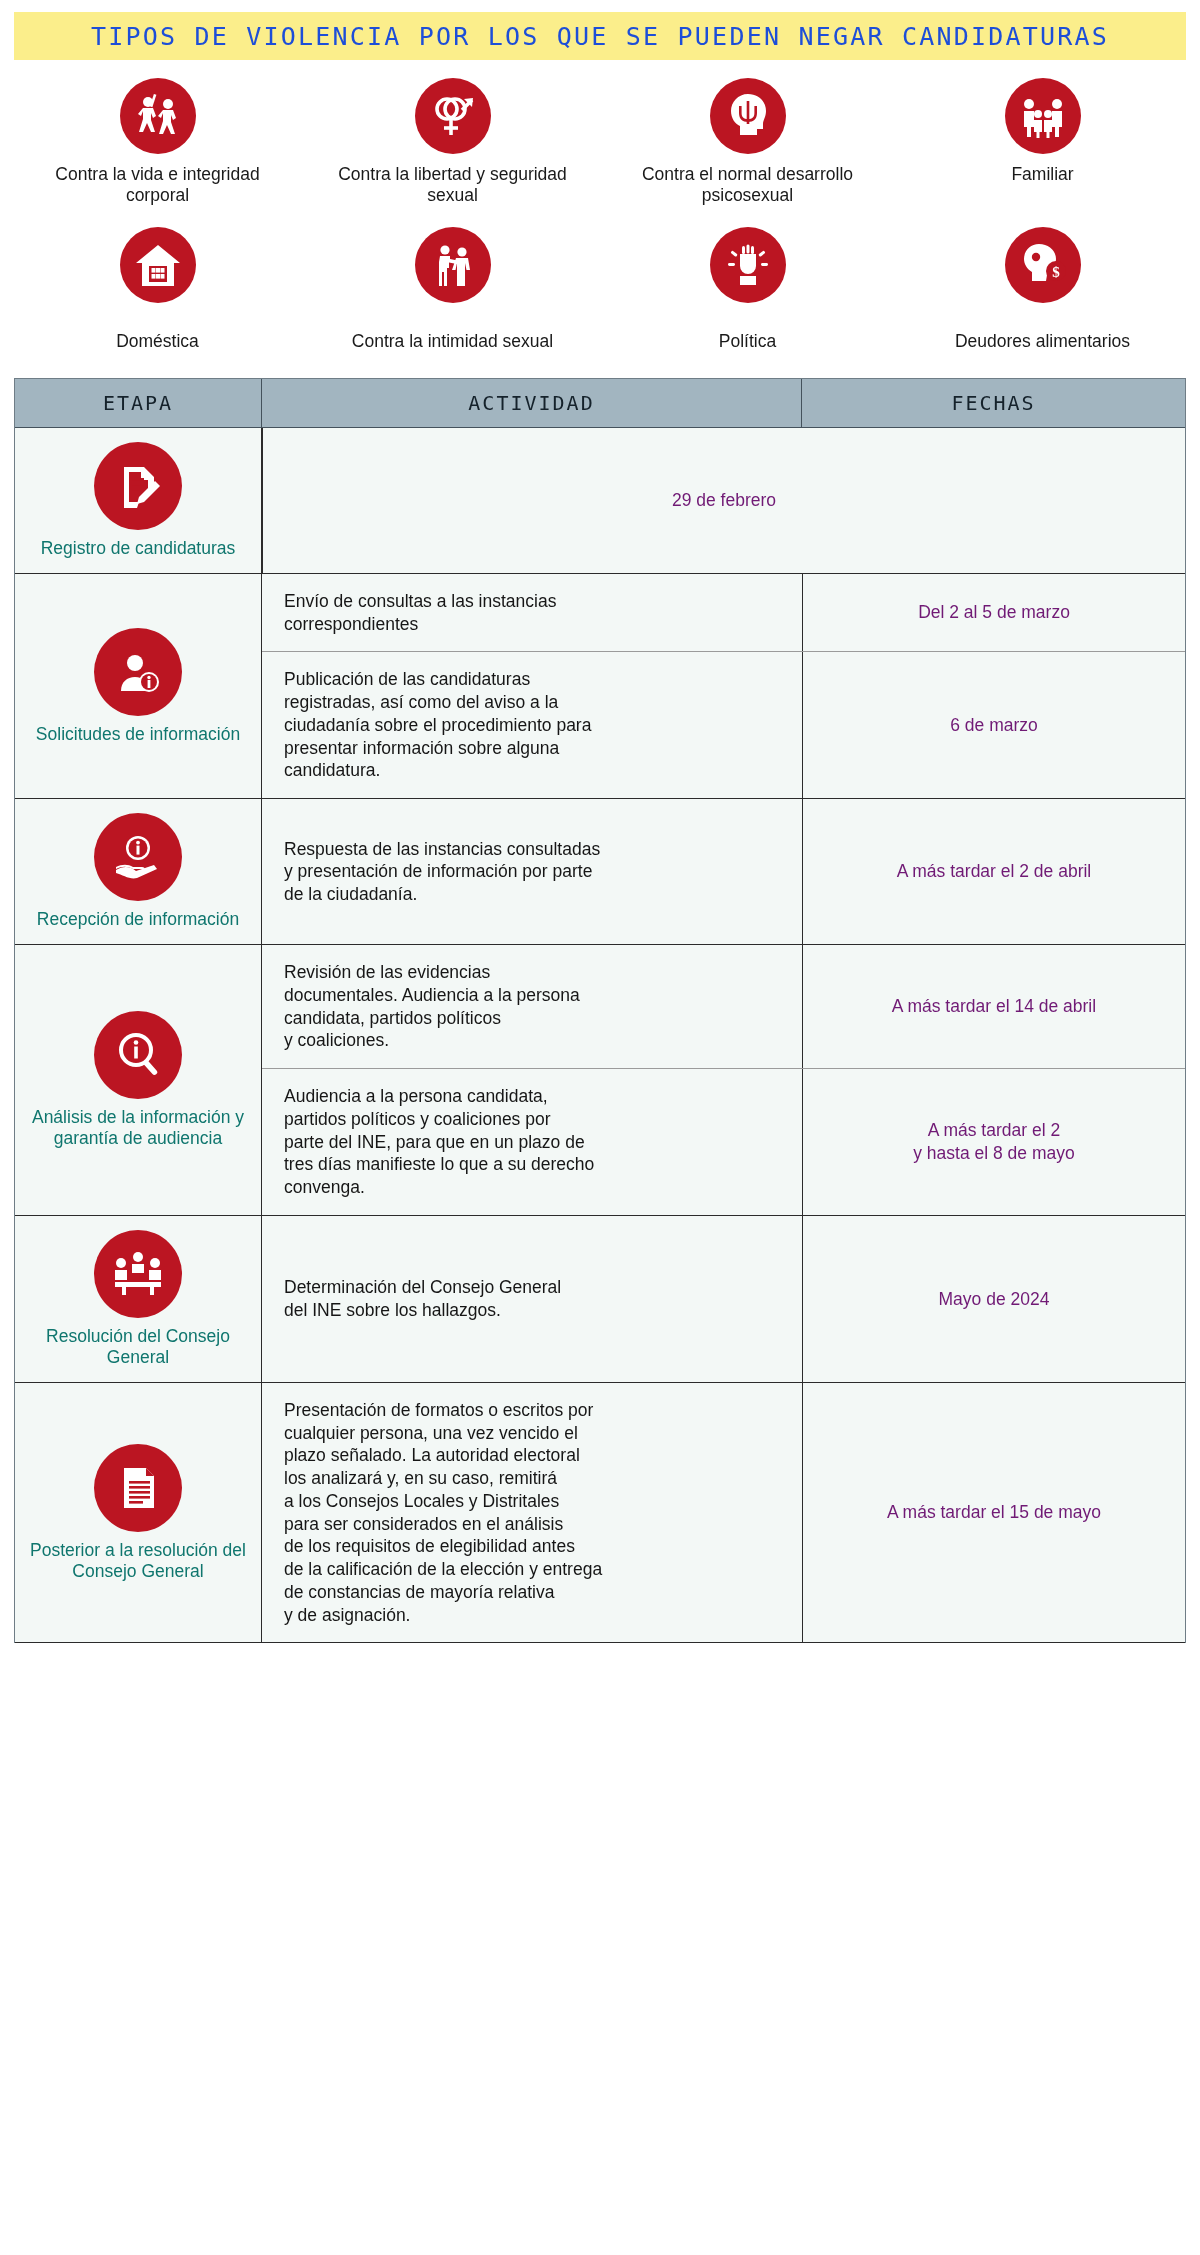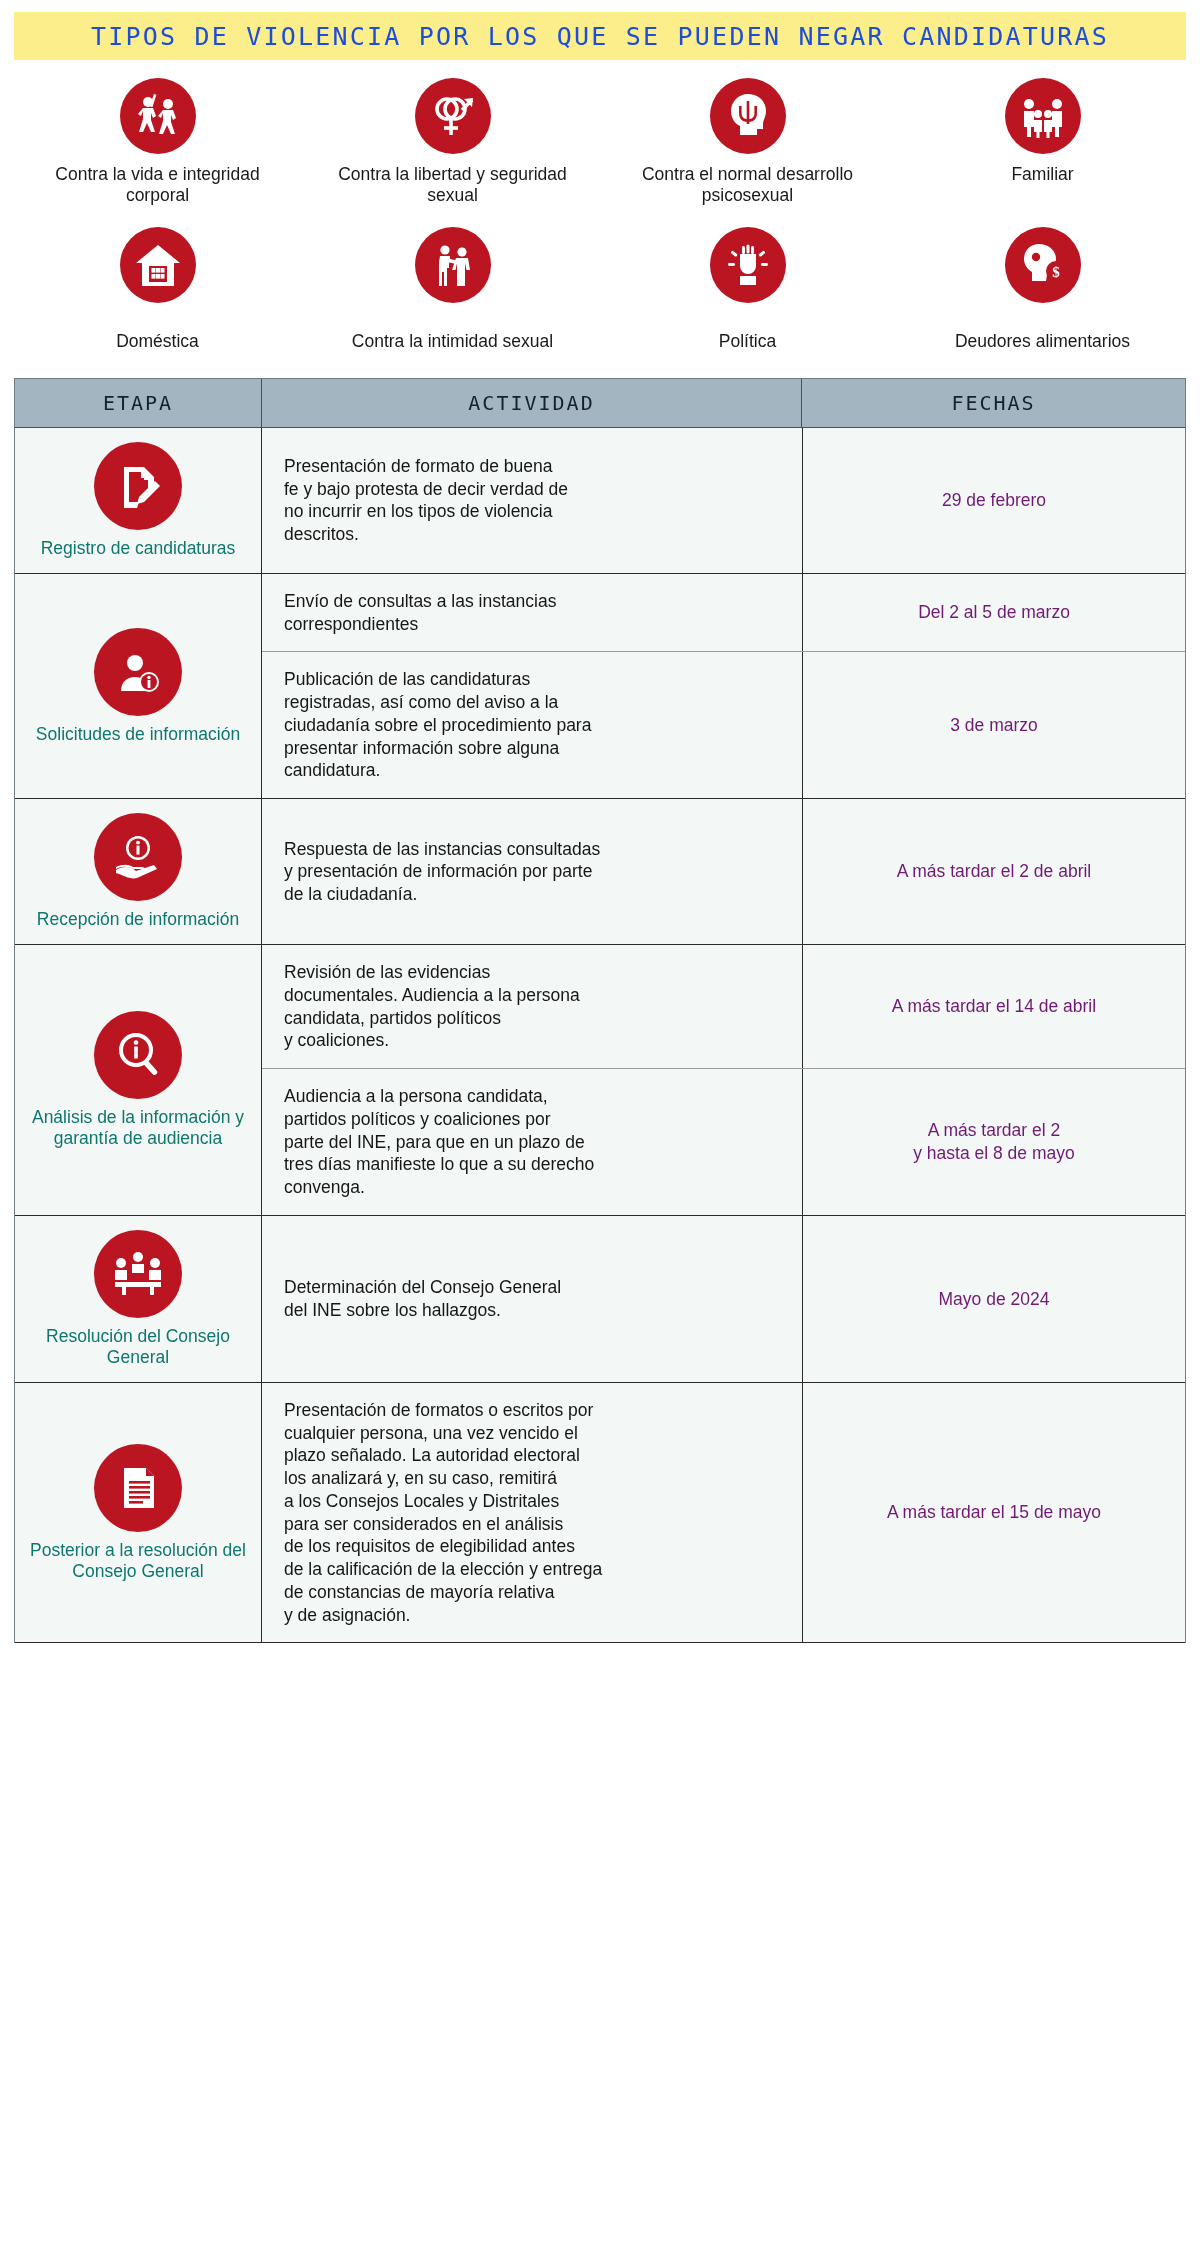--- a/index.html
+++ b/index.html
@@ -346,26 +346,20 @@
             </g>
             <g fill="#ffffff">
               <path d="M45 23l5 5-16 16-7 2 2-7z"></path>
             </g>
           </svg>
         </div>
         <div class="stage-label">Registro de candidaturas</div>
       </div>
       <div class="rightpane">
         <div class="subrow">
-          <div class="cell-act">
-            <span class="act-text">Presentación de formato de buena
-fe y bajo protesta de decir verdad de
-no incurrir en los tipos de violencia
-descritos.</span>
-          </div>
           <div class="cell-fecha">
             <span class="fecha-text">29 de febrero</span>
           </div>
         </div>
       </div>
     </div>
 
     <div class="trow">
       <div class="cell-etapa">
         <div class="stage-icon">
@@ -395,21 +389,21 @@
         </div>
         <div class="subrow">
           <div class="cell-act">
             <span class="act-text">Publicación de las candidaturas
 registradas, así como del aviso a la
 ciudadanía sobre el procedimiento para
 presentar información sobre alguna
 candidatura.</span>
           </div>
           <div class="cell-fecha">
-            <span class="fecha-text">3 de marzo</span>
+            <span class="fecha-text">6 de marzo</span>
           </div>
         </div>
       </div>
     </div>
 
     <div class="trow">
       <div class="cell-etapa">
         <div class="stage-icon">
           <svg width="56" height="56" viewBox="0 0 56 56" aria-hidden="true">
             <circle cx="28" cy="19" r="12" fill="#ffffff"></circle>

